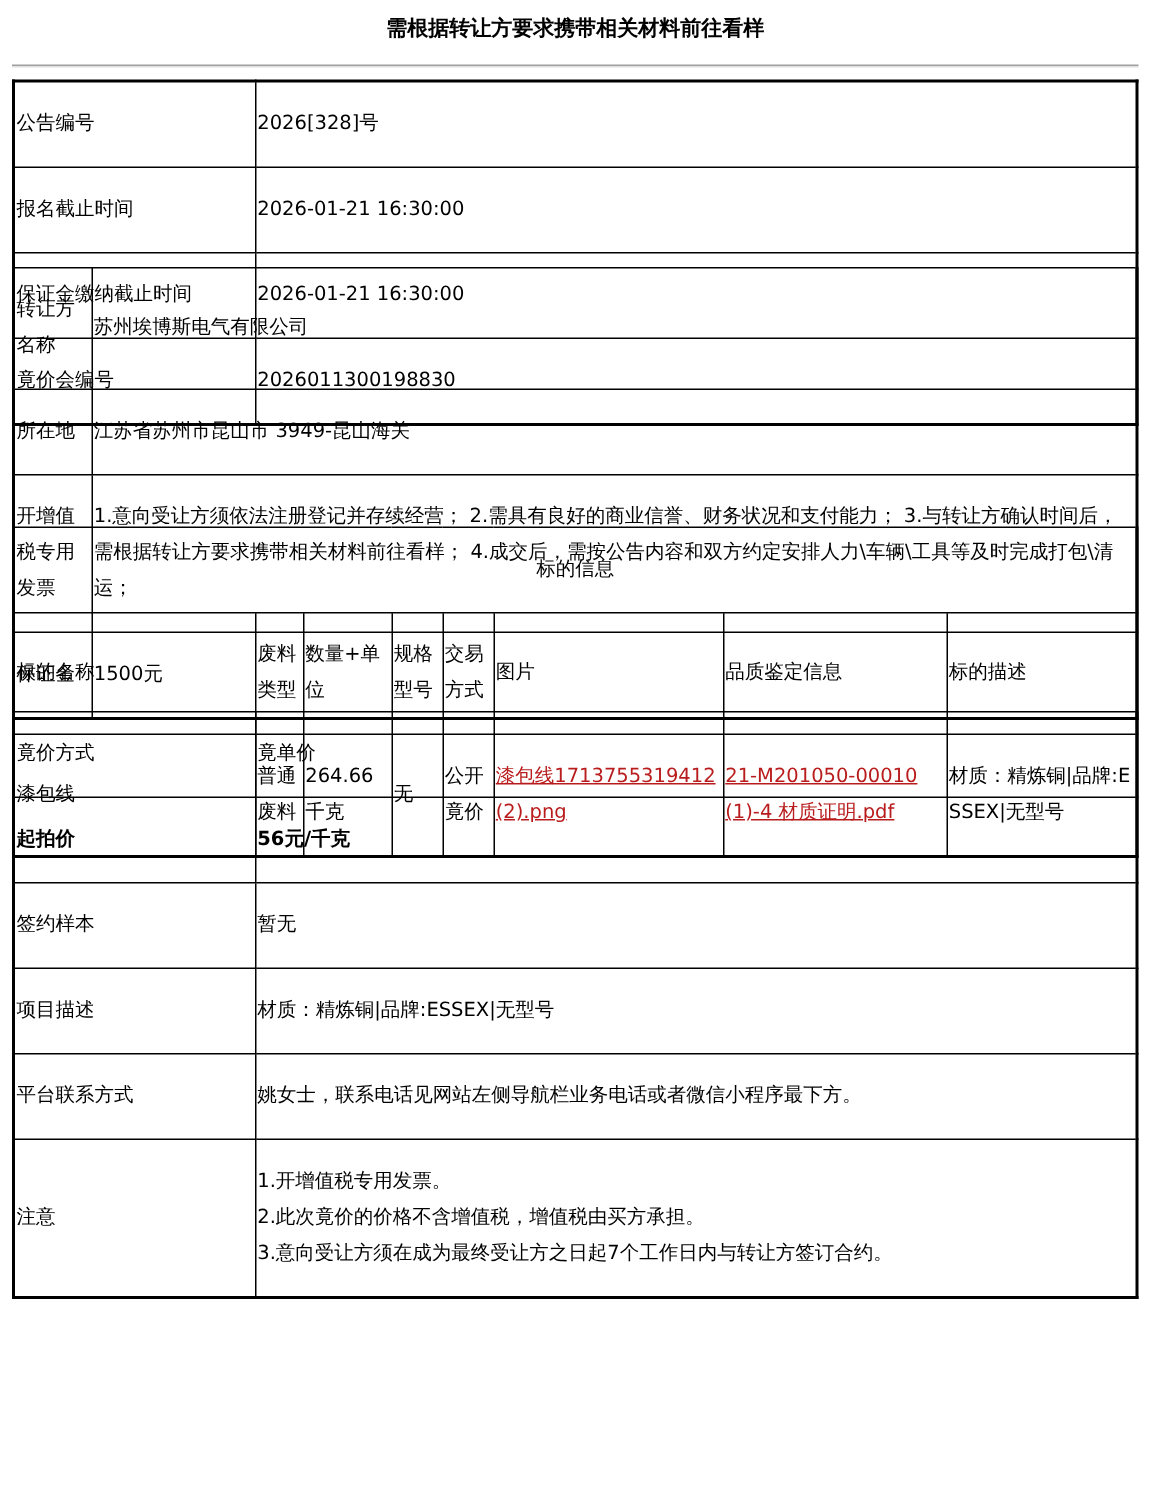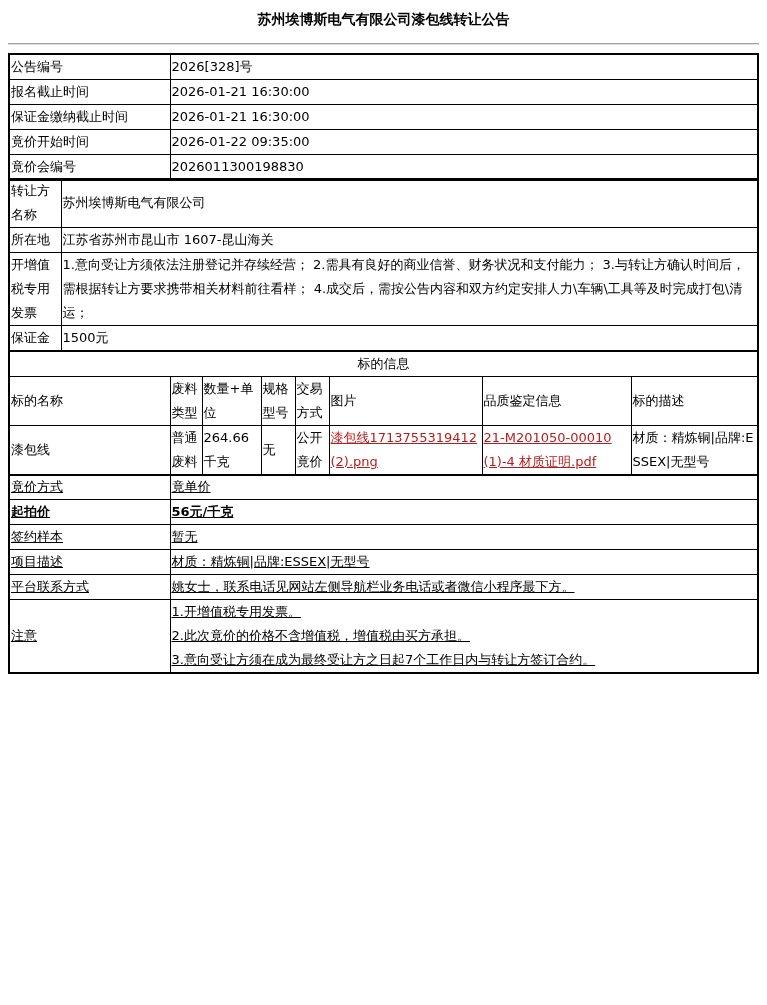--- a/index.html
+++ b/index.html
@@ -1,34 +1,34 @@
 <!DOCTYPE html>
 <html><head>
 <meta charset="utf-8">
 <style>
   html, body { margin: 0; padding: 0; background: #ffffff; }
   body { width: 767px; height: 1005px; font-family: "DejaVu Sans", "Liberation Sans", sans-serif; font-size: 13px; color: #000; position: relative; }
   .title { position: absolute; top: 9px; left: 0; width: 767px; text-align: center; font-weight: bold; font-size: 14px; line-height: 20px; }
   .hr { position: absolute; top: 43px; left: 8px; width: 751px; height: 0; border-top: 1px solid #a0a0a0; border-bottom: 1px solid #e0e0e0; }
   table { border-collapse: collapse; position: absolute; left: 8px; width: 751px; table-layout: fixed; }
-  td { border: 1px solid #000; padding: 0 1px; vertical-align: middle; line-height: 24px; font-size: 13px; word-break: break-all; }
+  td { border: 1px solid #000; padding: 16px 1px; vertical-align: middle; line-height: 24px; font-size: 13px; word-break: break-all; }
   .t1 { top: 53px; border: 2px solid #000; }
   .t1 td { height: 23px; }
   .t2 { top: 178px; border: 2px solid #000; border-top: none; }
   .t3 { top: 351px; border: 2px solid #000; border-top: none; }
   .t4 { top: 474px; border: 2px solid #000; border-top: none; }
-  .t4 td { height: 23px; text-decoration: underline; }
+  .t4 td { height: 23px; }
   .center { text-align: center; }
   a { color: #b91c1c; text-decoration: underline; }
   .bold { font-weight: bold; margin-left: 28px; }
 </style>
 </head>
 <body>
 
-<div class="title">苏州埃博斯电气有限公司漆包线转让公告</div>
+<div class="title">需根据转让方要求携带相关材料前往看样</div>
 <div class="hr"></div>
 
 <table class="t1">
   <colgroup>
       <col style="width:161px">
       <col>
     </colgroup>
   <tbody>
       <tr>
         <td>公告编号</td>
@@ -36,43 +36,39 @@
       </tr>
   <tr>
         <td>报名截止时间</td>
         <td>2026-01-21 16:30:00</td>
       </tr>
   <tr>
         <td>保证金缴纳截止时间</td>
         <td>2026-01-21 16:30:00</td>
       </tr>
   <tr>
-        <td>竟价开始时间</td>
-        <td>2026-01-22 09:35:00</td>
-      </tr>
-  <tr>
         <td>竟价会编号</td>
         <td>2026011300198830</td>
       </tr>
 </tbody>
   </table>
 
 <table class="t2">
   <colgroup>
       <col style="width:52px">
       <col>
     </colgroup>
   <tbody>
       <tr>
         <td>转让方名称</td>
         <td>苏州埃博斯电气有限公司</td>
       </tr>
   <tr>
         <td>所在地</td>
-        <td>江苏省苏州市昆山市 1607-昆山海关</td>
+        <td>江苏省苏州市昆山市 3949-昆山海关</td>
       </tr>
   <tr>
         <td>开增值税专用发票</td>
         <td>1.意向受让方须依法注册登记并存续经营； 2.需具有良好的商业信誉、财务状况和支付能力； 3.与转让方确认时间后，需根据转让方要求携带相关材料前往看样； 4.成交后，需按公告内容和双方约定安排人力\车辆\工具等及时完成打包\清运；</td>
       </tr>
   <tr>
         <td>保证金</td>
         <td>1500元</td>
       </tr>
 </tbody>

